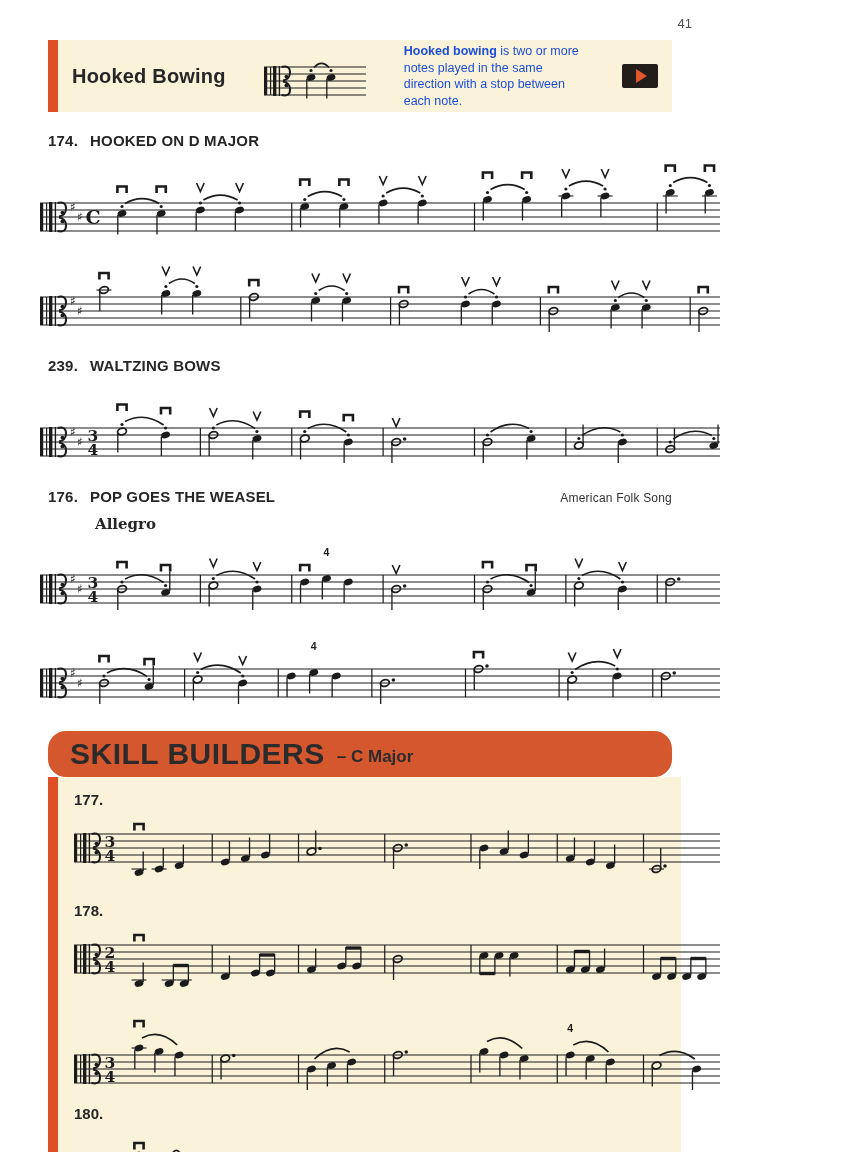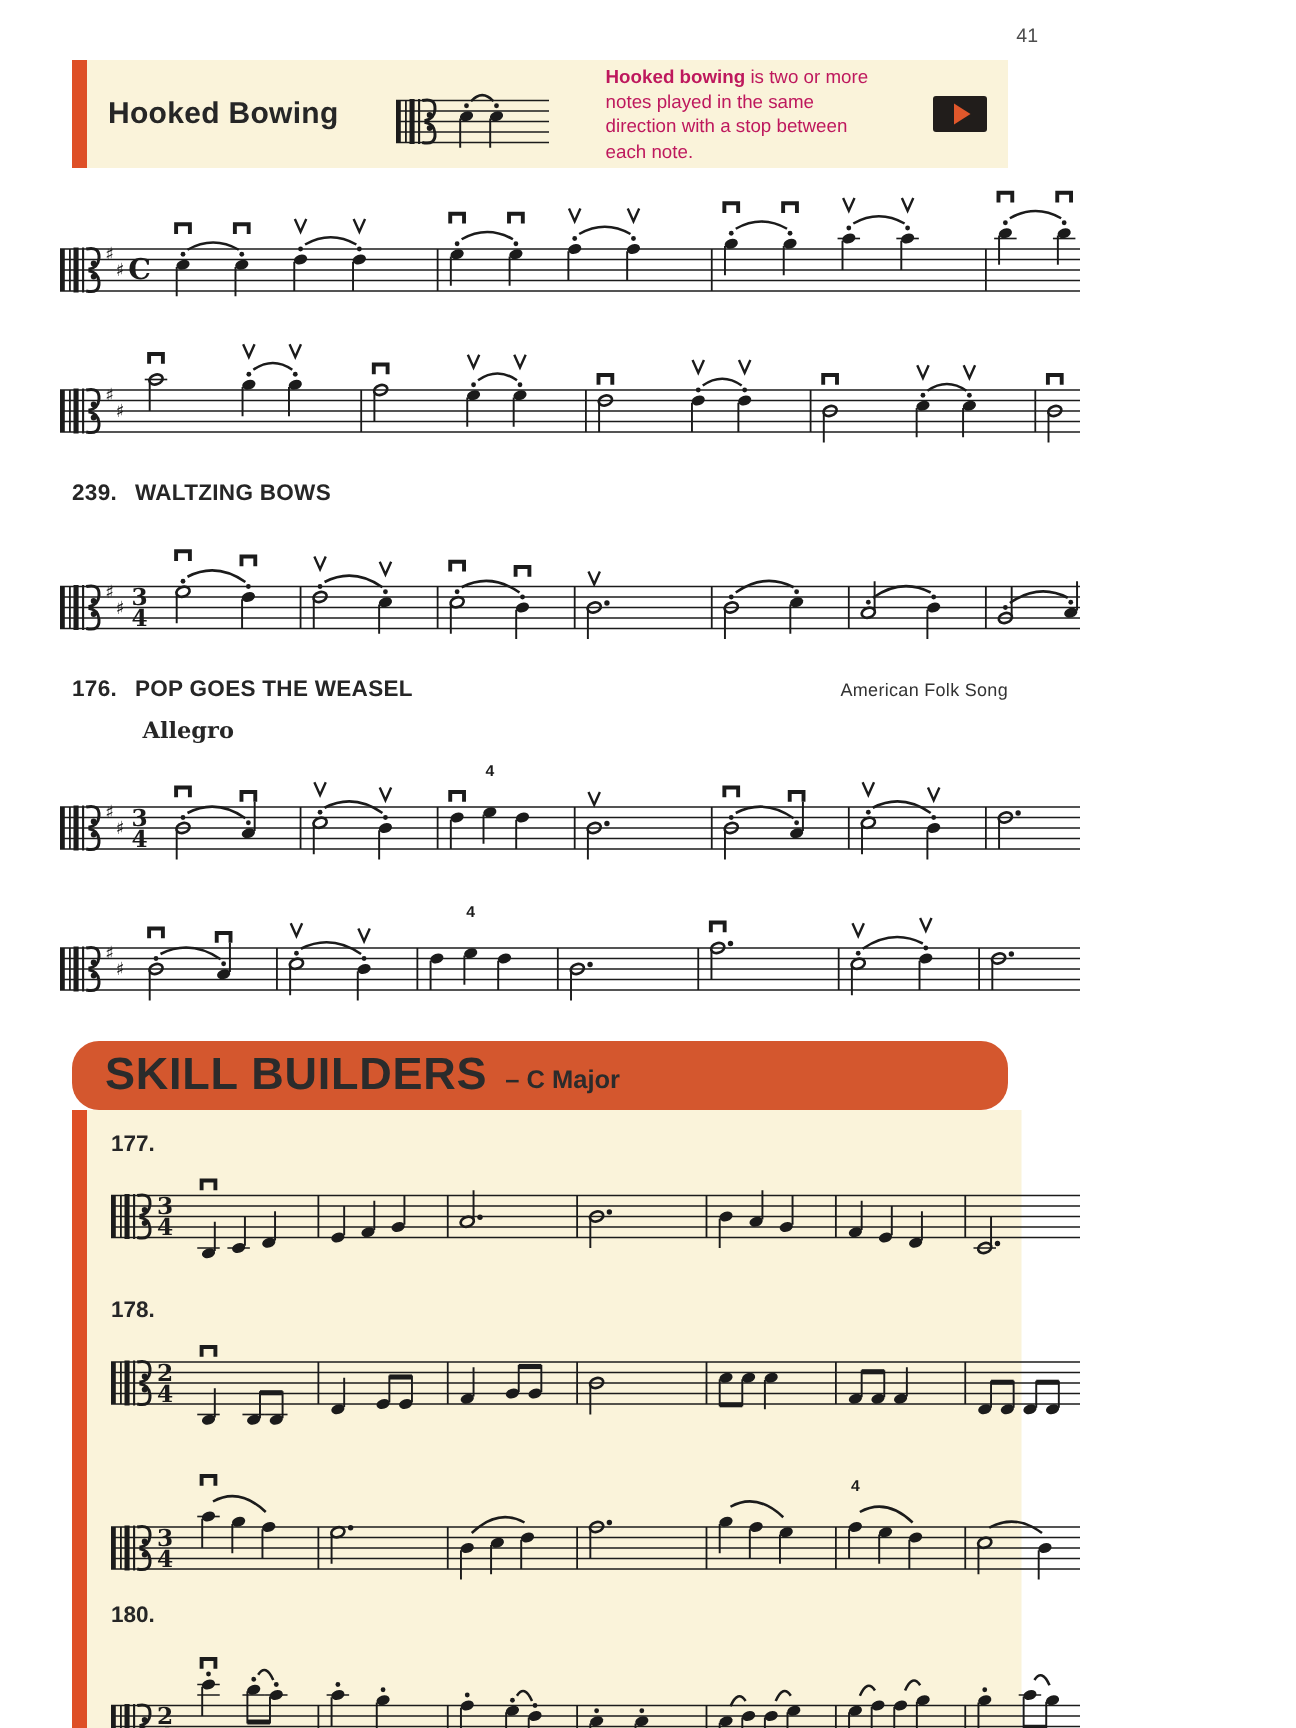--- a/index.html
+++ b/index.html
@@ -3,21 +3,21 @@
 <meta charset="utf-8">
 <style>
   html,body{margin:0;padding:0;background:#ffffff;}
   .page{position:relative;width:720px;height:1152px;background:#ffffff;overflow:hidden;
         font-family:"Liberation Sans",sans-serif;color:#262626;}
   .page-number{position:absolute;top:16px;right:28px;font-size:13px;color:#4d4d4d;}
   
   .lesson-box{margin:40px 48px 0 48px;height:72px;background:#faf3da;border-left:10px solid #de4f26;
               display:flex;align-items:center;gap:36px;padding-right:14px;}
   .lesson-title{font-size:20px;font-weight:bold;letter-spacing:.2px;margin-left:14px;white-space:nowrap;}
-  .lesson-def{font-size:12.5px;line-height:1.32;width:308px;color:#be185d;}
+  .lesson-def{font-size:12.5px;line-height:1.32;width:308px;color:#1d4ed8;}
   .lesson-def b{font-weight:bold;}
   .play-btn{width:36px;height:24px;background:#211d1b;display:flex;align-items:center;justify-content:center;
             border-radius:2px;cursor:pointer;flex:0 0 auto;}
   .play-tri{width:0;height:0;border-left:11px solid #e0572b;border-top:7px solid transparent;border-bottom:7px solid transparent;margin-left:3px;}
   
   .ex-head{margin:20px 48px 0 48px;font-size:15px;font-weight:bold;letter-spacing:.2px;display:flex;align-items:baseline;}
   .ex-num{margin-right:12px;}
   .ex-credit{margin-left:auto;font-weight:normal;font-size:12px;color:#333;}
   .tempo{margin:10px 0 -12px 95px;font-family:"DejaVu Serif",serif;font-weight:bold;font-size:15px;}
   .system{display:block;margin:2px 0 0 38px;}
@@ -64,20 +64,24 @@
         <line x1="64.8" y1="36" x2="64.8" y2="55.5" stroke="#1b1b1b" stroke-width="1.3"></line>
         <circle cx="69" cy="27.5" r="1.6" fill="#1b1b1b"></circle>
         <path d="M 52 24.5 Q 59.5 16.346153846153847 67 24.5" stroke="#1b1b1b" stroke-width="1.7" fill="none"></path>
       </svg>
     <div class="lesson-def"><b>Hooked bowing</b><span> is two or more notes played in the same direction with a stop between each note.</span></div>
     <div class="play-btn">
       <div class="play-tri"></div>
     </div>
   </div>
 
+  <div class="ex-head">
+    <span class="ex-num">174.</span>
+    <span>HOOKED ON D MAJOR</span>
+  </div>
   <svg class="system" width="806" height="92" viewBox="0 0 806 92">
       <line x1="2" y1="52" x2="804" y2="52" stroke="#1b1b1b" stroke-width="1.1"></line>
       <line x1="2" y1="59" x2="804" y2="59" stroke="#1b1b1b" stroke-width="1.1"></line>
       <line x1="2" y1="66" x2="804" y2="66" stroke="#1b1b1b" stroke-width="1.1"></line>
       <line x1="2" y1="73" x2="804" y2="73" stroke="#1b1b1b" stroke-width="1.1"></line>
       <line x1="2" y1="80" x2="804" y2="80" stroke="#1b1b1b" stroke-width="1.1"></line>
       <rect x="2" y="52" width="3.2" height="28" fill="#1b1b1b"></rect>
       <line x1="8.6" y1="52" x2="8.6" y2="80" stroke="#1b1b1b" stroke-width="1.2"></line>
       <rect x="11" y="51" width="3.4" height="30" fill="#1b1b1b"></rect>
       <line x1="17.4" y1="51" x2="17.4" y2="81" stroke="#1b1b1b" stroke-width="1.4"></line>

